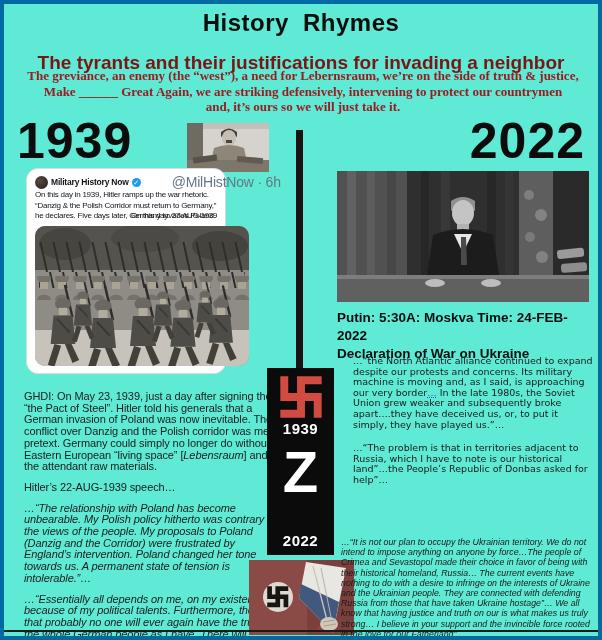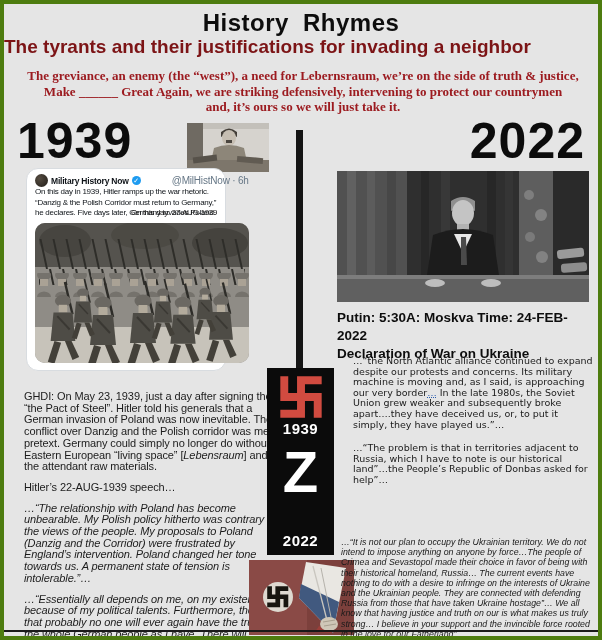--- a/index.html
+++ b/index.html
@@ -1,42 +1,42 @@
 <!DOCTYPE html>
 <html><head>
 <meta charset="utf-8">
 <style>
   html,body{margin:0;padding:0;background:#fff;}
   .page{position:relative;width:602px;height:640px;box-sizing:border-box;
-        border:4px solid #4d7c0f;background:#e5e5e5;overflow:hidden;
+        border:4px solid #0369a1;background:#5eead4;overflow:hidden;
         font-family:"Liberation Sans",sans-serif;}
   .title{position:absolute;top:5px;left:0;width:100%;text-align:center;
          font-size:24px;font-weight:bold;color:#0d0d0d;word-spacing:7px;letter-spacing:0.5px;}
-  .subtitle{position:absolute;top:32px;left:0;width:100%;
+  .subtitle{position:absolute;top:48px;left:0;width:100%;text-align:center;
          font-size:19px;font-weight:bold;color:#7c1416;}
   .intro{position:absolute;top:64px;left:10px;width:578px;text-align:center;
          font-size:13px;font-weight:bold;color:#9c1b20;line-height:15.5px;font-family:Liberation Serif, serif;}
   .year{position:absolute;font-size:50px;font-weight:900;color:#0c0c0c;letter-spacing:1px;line-height:1;}
   .year-left{left:13px;top:112px;}
   .year-right{right:13px;top:112px;text-align:right;}
   .photo{position:absolute;overflow:hidden;}
   .photo svg{display:block;}
   .hitler{left:183px;top:119px;width:82px;height:49px;}
   .putin{left:333px;top:167px;width:252px;height:131px;}
   .flagimg{left:245px;top:556px;width:105px;height:75px;}
 
   
   .tweet{position:absolute;left:22px;top:164px;width:200px;box-sizing:border-box;
          background:#fff;border:1px solid #d8dce0;border-radius:12px;padding:5px 8px 7px 8px;}
   .tweet-head{display:flex;align-items:center;gap:3px;}
   .avatar{width:13px;height:13px;border-radius:50%;background:radial-gradient(circle at 35% 35%,#554c41,#211d18);flex:0 0 auto;}
   .tw-name{font-size:8.5px;font-weight:bold;color:#0f1419;letter-spacing:-0.2px;white-space:nowrap;}
   .badge{width:9px;height:9px;border-radius:50%;background:#1d9bf0;color:#fff;font-size:7px;
          line-height:9px;text-align:center;flex:0 0 auto;}
-  .tw-handle{font-size:10px;color:#667786;letter-spacing:-0.2px;white-space:nowrap;padding-left:28px;}
+  .tw-handle{font-size:14px;color:#667786;letter-spacing:-0.2px;white-space:nowrap;padding-left:28px;}
   .tw-body{position:relative;margin-top:0;font-size:8px;line-height:10.5px;color:#0f1419;letter-spacing:-0.25px;}
   .tw-date{position:absolute;right:0;bottom:0;font-weight:normal;font-size:7.8px;color:#111;}
   .tw-photo{margin-top:4px;width:214px;height:140px;border-radius:10px;overflow:hidden;}
 
   
   .left-texts{position:absolute;left:20px;top:387px;width:258px;font-size:11px;
               line-height:11.7px;color:#1c1c1c;letter-spacing:-0.1px;}
   .left-texts p{margin:0 0 9px 0;}
   .lt-quote{font-style:italic;}
 

